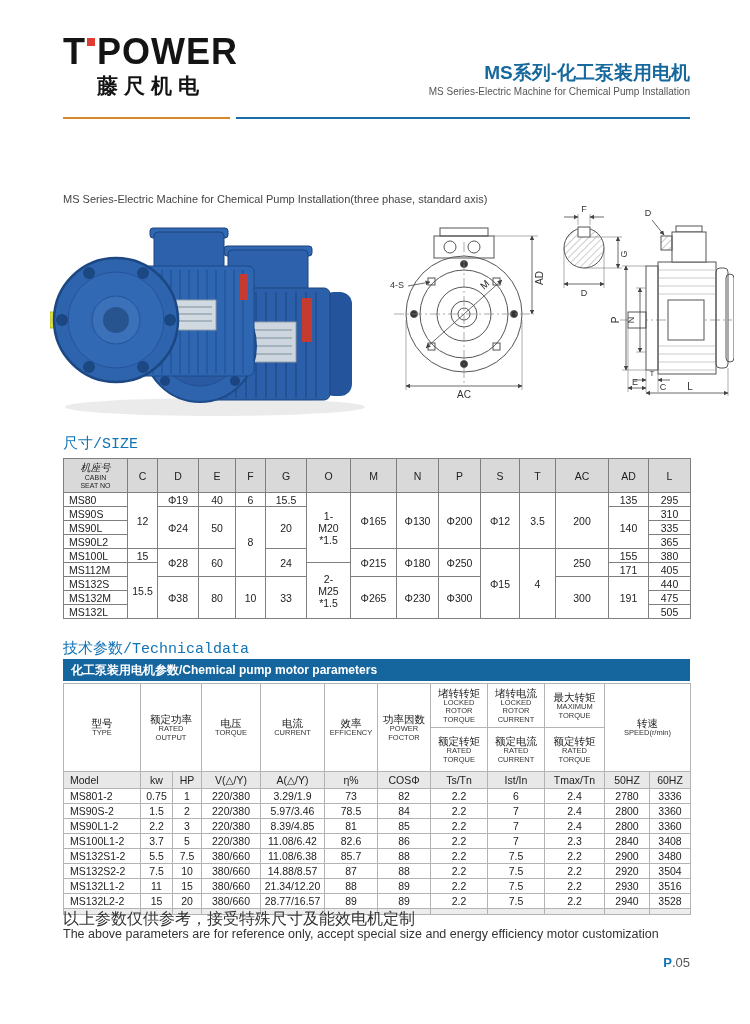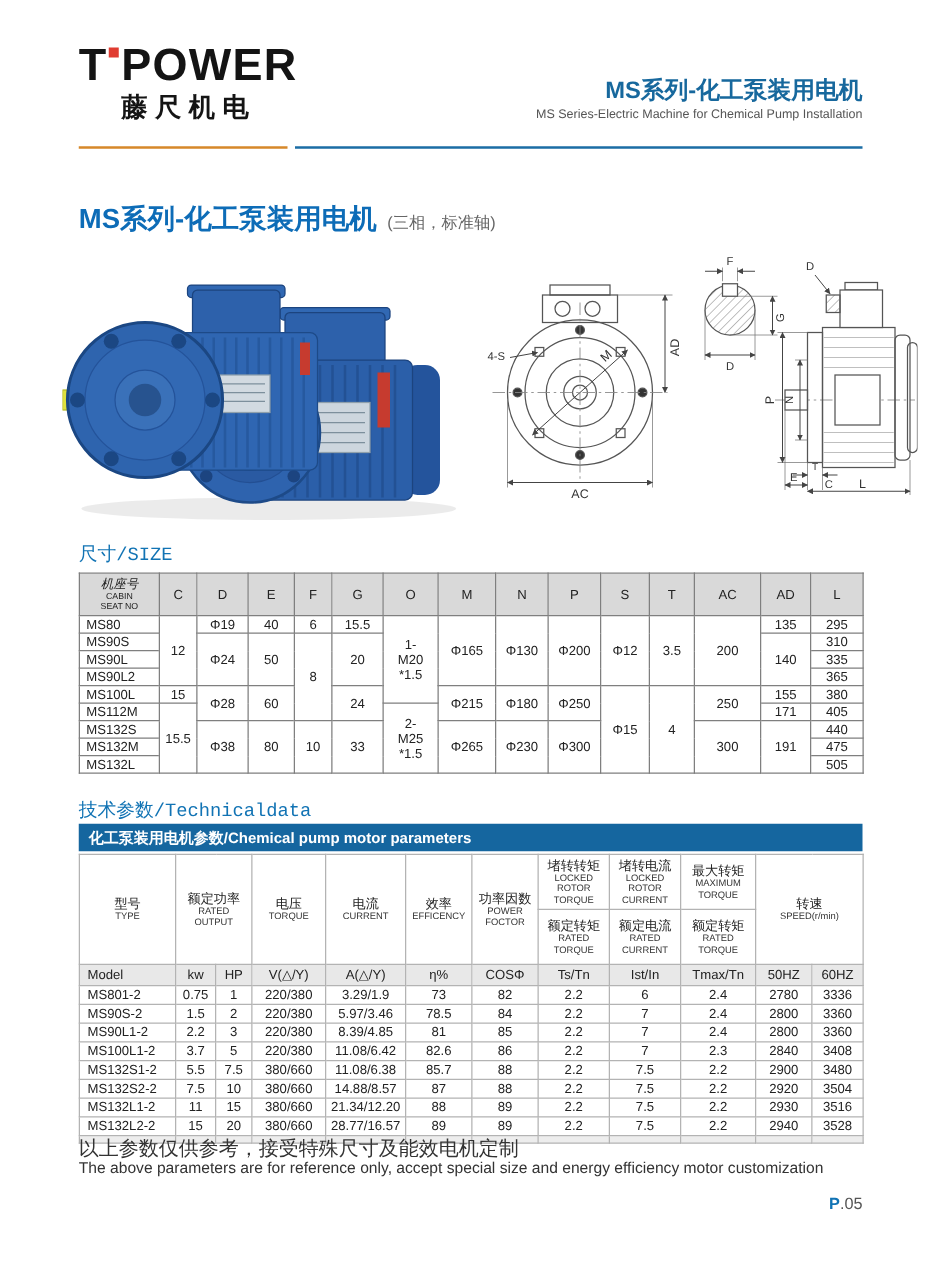--- a/index.html
+++ b/index.html
@@ -73,24 +73,21 @@
     <div class="logo-word"><span>T</span><span class="logo-dot"></span><span>POWER</span></div>
     <div class="logo-cn">藤尺机电</div>
   </div>
   <div class="hdr-title">
     <div class="hdr-title-cn">MS系列-化工泵装用电机</div>
     <div class="hdr-title-en">MS Series-Electric Machine for Chemical Pump Installation</div>
   </div>
   <div class="div-orange"></div>
   <div class="div-blue"></div>
 
-  <div class="sec-title">
-    <span class="sec-cn">MS系列-化工泵装用电机</span>
-    <span class="sec-note">(三相，标准轴)</span>
-  </div>
+  <div class="sec-en">MS Series-Electric Machine for Chemical Pump Installation(three phase, standard axis)</div>
 
   <svg class="photo" width="330" height="200" viewBox="0 0 330 200">
     <ellipse cx="165" cy="185" rx="150" ry="9" fill="rgba(0,0,0,0.08)"></ellipse>
 
     <g>
       <rect x="272" y="70" width="30" height="104" rx="12" fill="#24549c"></rect>
       <rect x="174" y="24" width="88" height="10" rx="3" fill="#3168b3" stroke="#1c447f"></rect>
       <rect x="178" y="28" width="80" height="44" rx="4" fill="#2d61ab" stroke="#1c447f"></rect>
       <rect x="148" y="66" width="132" height="112" rx="6" fill="#2b5fa9" stroke="#1c447f"></rect>
       <g stroke="#1c447f" stroke-opacity="0.5" stroke-width="2">

